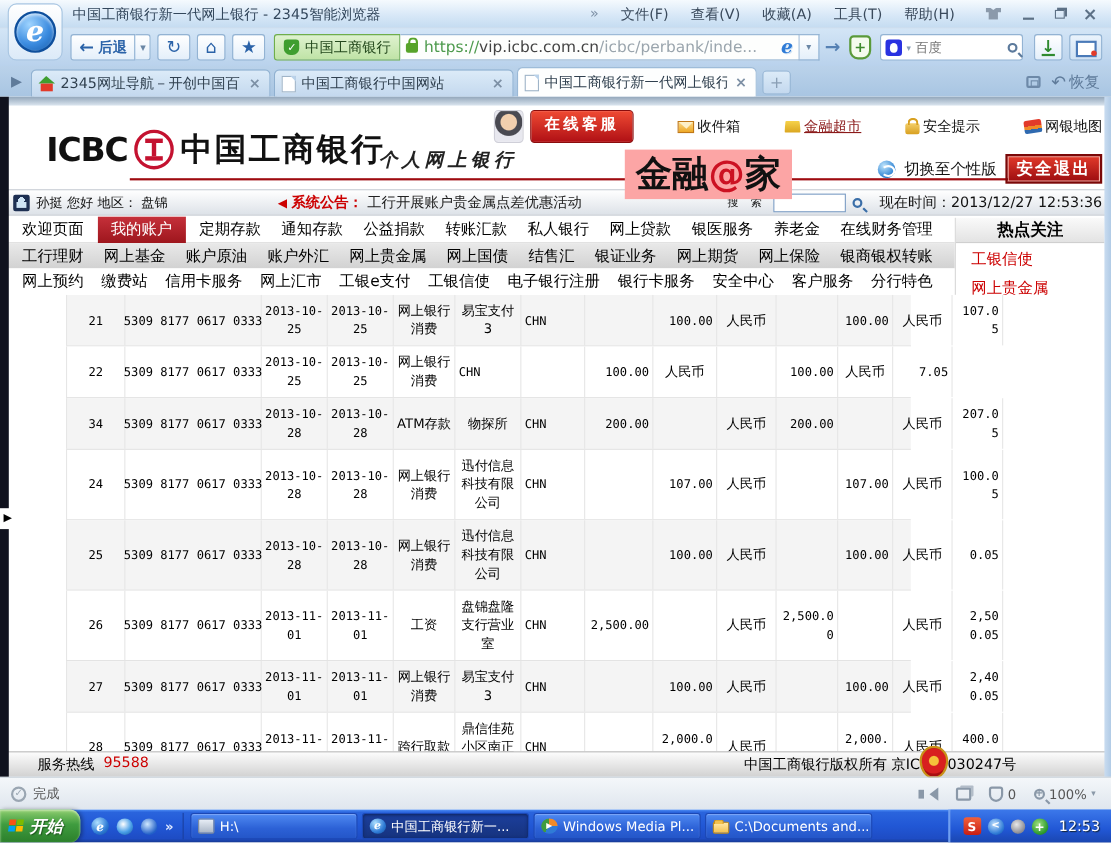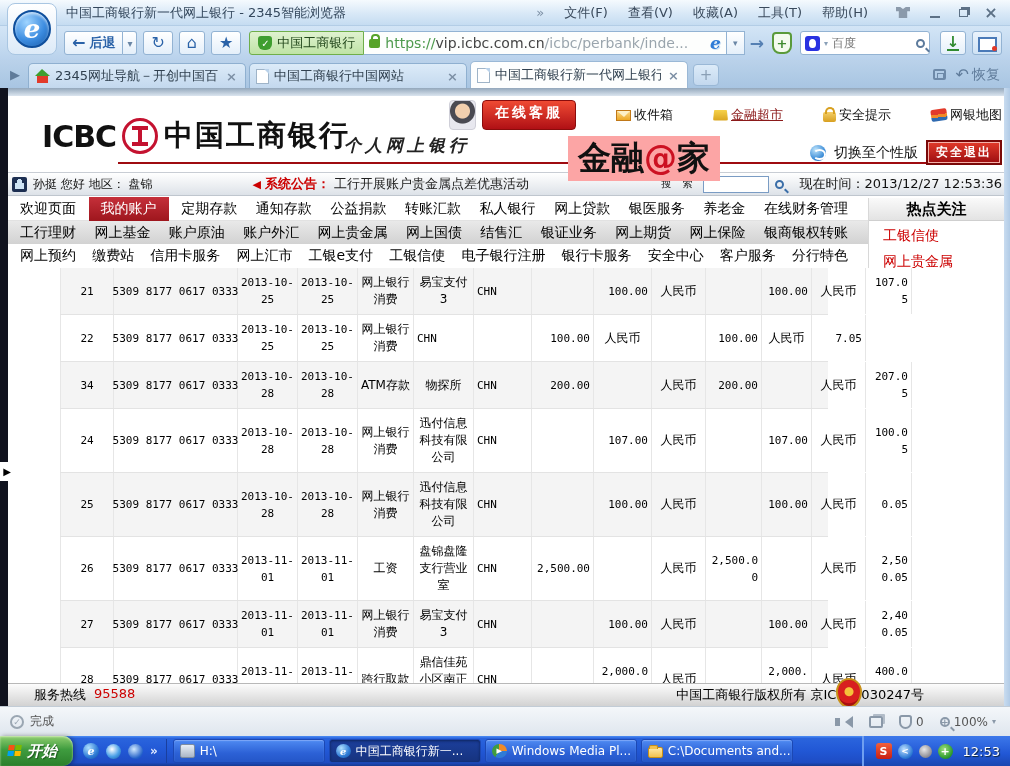--- a/index.html
+++ b/index.html
@@ -126,21 +126,21 @@
   .envelope-icon { width:15px; height:11px; background:linear-gradient(#fbd989,#eda826); border:1px solid #c07818; position:relative; }
   .envelope-icon::after { content:""; position:absolute; left:0; top:0; border-left:7px solid transparent; border-right:6px solid transparent; border-top:6px solid #fdf0c8; }
   .basket-icon { width:15px; height:11px; background:linear-gradient(#f6d24a,#d9a41e); clip-path:polygon(8% 0,92% 0,100% 100%,0 100%); border-radius:2px; }
   .lock-gold-icon { width:13px; height:10px; background:linear-gradient(#f4cf6a,#d8a020); border-radius:2px; position:relative; margin-top:4px; }
   .lock-gold-icon::before { content:""; position:absolute; left:2px; top:-5px; width:6px; height:5px; border:2px solid #d8a020; border-bottom:none; border-radius:5px 5px 0 0; }
   .books-icon { width:16px; height:12px; background:linear-gradient(#e23a2a 0 45%, #f08a28 45% 70%, #2f6ab0 70%); border-radius:2px; transform:rotate(-8deg); }
   .hdr-tools2 { position:absolute; right:8px; top:44px; display:flex; align-items:center; gap:8px; }
   .globe-icon { width:16px; height:16px; border-radius:50%; background:radial-gradient(circle at 35% 30%, #bfe4fb, #3e8ed8 60%, #1a5aa8); position:relative; }
   .globe-icon::after { content:""; position:absolute; left:3px; top:4px; width:9px; height:7px; border:2px solid #fff; border-radius:50%; border-left-color:transparent; }
   .switch-label { font-size:14px; color:#111; }
-  .logout-btn { background:linear-gradient(#e23a2a,#9c0d10); border:2px solid #7a0808; color:#fff; font-size:12px; font-weight:bold;
+  .logout-btn { background:linear-gradient(#e23a2a,#9c0d10); border:2px solid #7a0808; color:#fff; font-size:15px; font-weight:bold;
     padding:2px 8px; letter-spacing:2px; box-shadow:inset 0 0 0 1px #f5b0a8; }
 
   
   .userbar { position:absolute; left:0; top:84px; width:1010px; height:24px;
     background:linear-gradient(#ffffff,#dde2e8); border-top:1px solid #c8cdd4; border-bottom:1px solid #bfc6ce;
     display:flex; align-items:center; }
   .user-mini-avatar { width:15px; height:15px; margin:0 6px 0 12px; background:#1d2f52; border-radius:2px; position:relative; }
   .user-mini-avatar::after { content:""; position:absolute; left:3px; top:2px; width:9px; height:10px;
     background:radial-gradient(circle at 50% 30%, #cfe4f5 0 3px, transparent 3px), linear-gradient(#0000 45%, #cfe4f5 45%); }
   .greeting { color:#111; }

